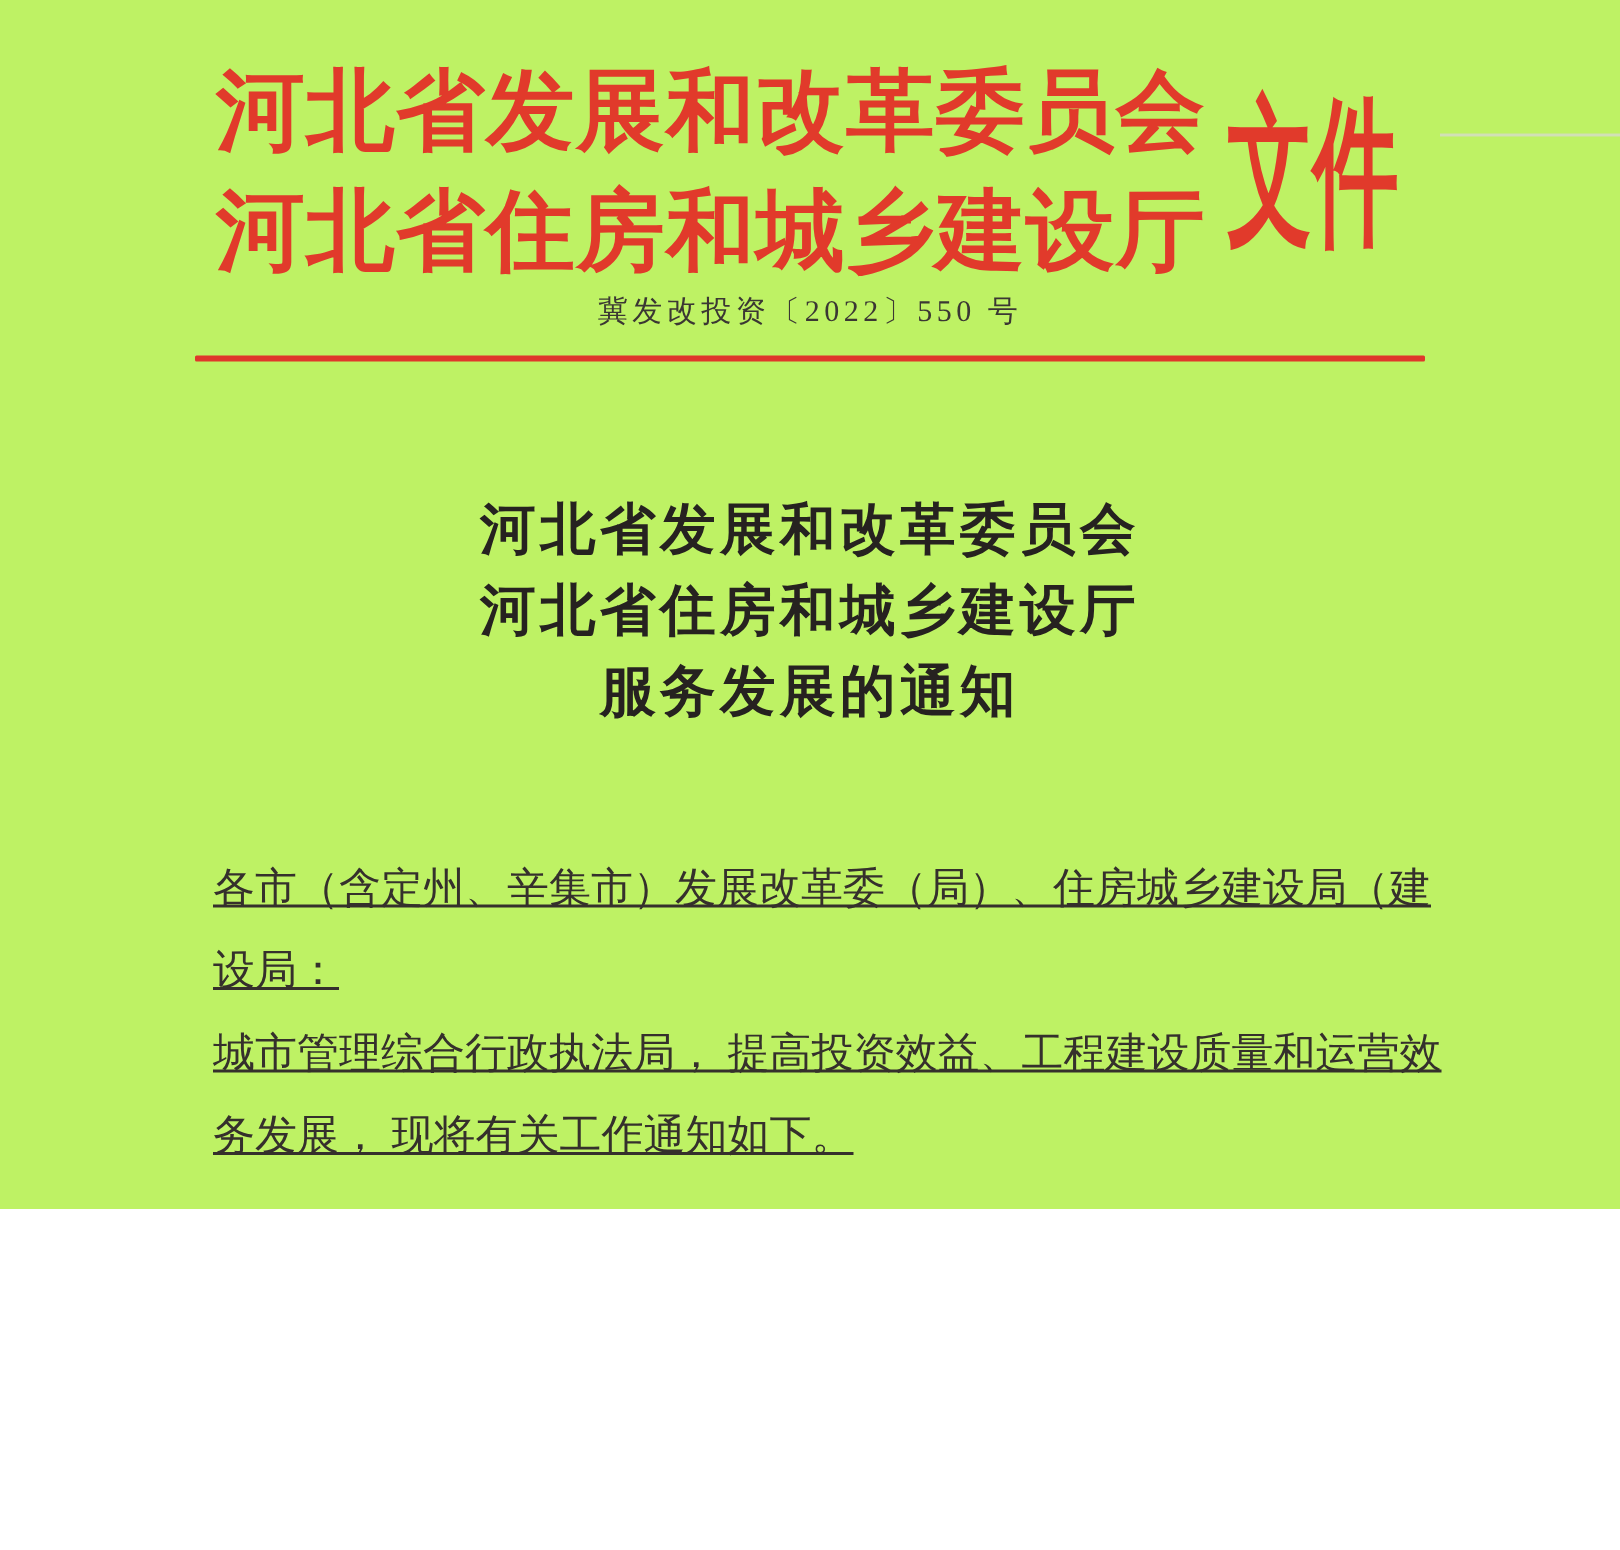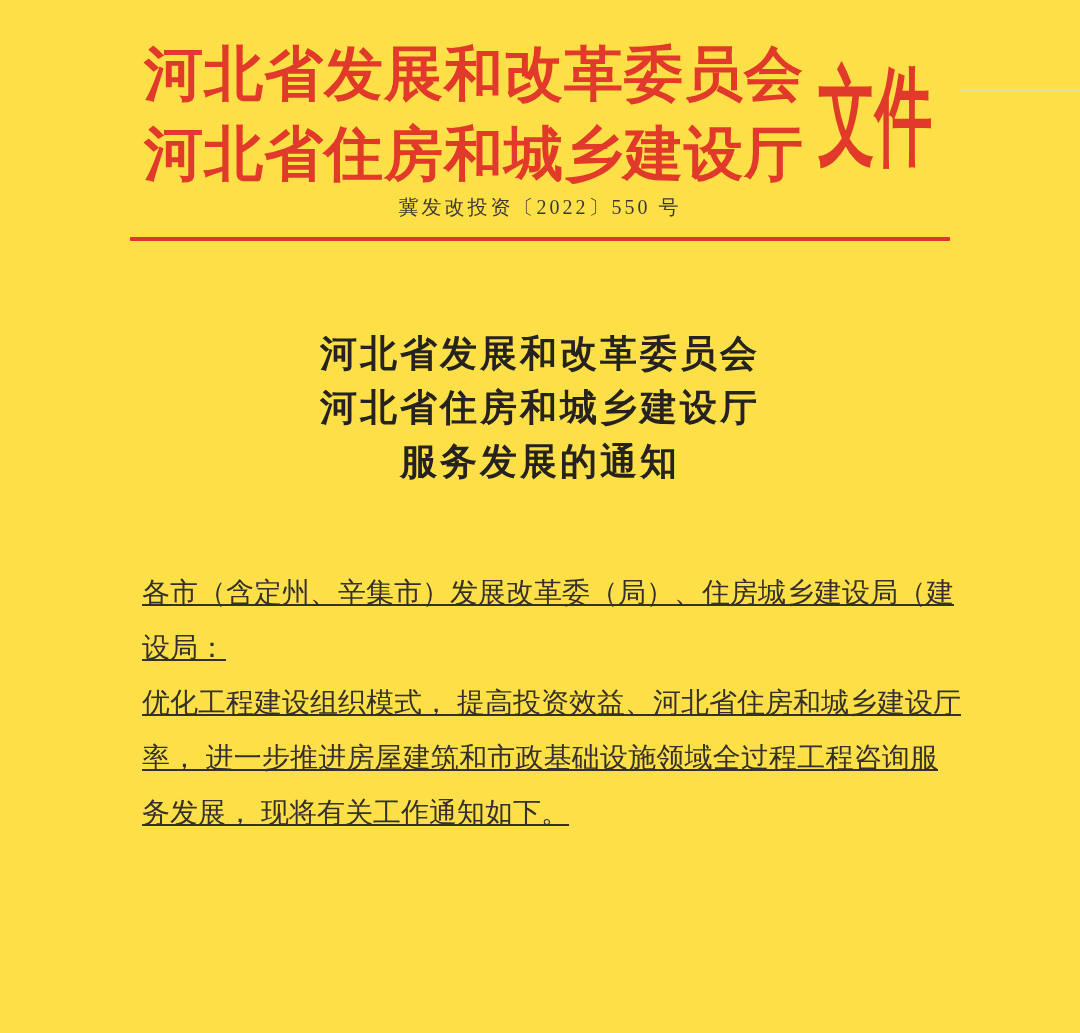--- a/index.html
+++ b/index.html
@@ -4,22 +4,22 @@
 <style>
   * { margin: 0; padding: 0; box-sizing: border-box; }
   html, body {
     width: 1080px;
     background: #ffffff;
     font-family: "Liberation Serif", "DejaVu Serif", serif;
   }
   .page {
     position: relative;
     width: 1080px;
-    height: 1033px;
-    background: #fde047;
+    height: 806px;
+    background: #bef264;
     overflow: hidden;
   }
   
   .letterhead {
     display: flex;
     align-items: center;
     justify-content: center;
     padding-top: 34px;
     gap: 14px;
   }
@@ -128,19 +128,18 @@
     <div class="title-line">河北省住房和城乡建设厅</div>
     <div class="title-line">服务发展的通知</div>
   </div>
 
   <div class="body-block">
     <div class="para">
       <div class="bline">各市（含定州、辛集市）发展改革委（局）、住房城乡建设局（建</div>
       <div class="bline last">设局：</div>
     </div>
     <div class="para">
-      <div class="bline">优化工程建设组织模式， 提高投资效益、河北省住房和城乡建设厅</div>
-      <div class="bline">率， 进一步推进房屋建筑和市政基础设施领域全过程工程咨询服</div>
+      <div class="bline">城市管理综合行政执法局， 提高投资效益、工程建设质量和运营效</div>
       <div class="bline last">务发展， 现将有关工作通知如下。</div>
     </div>
   </div>
 
 </div>
 
 </body></html>

